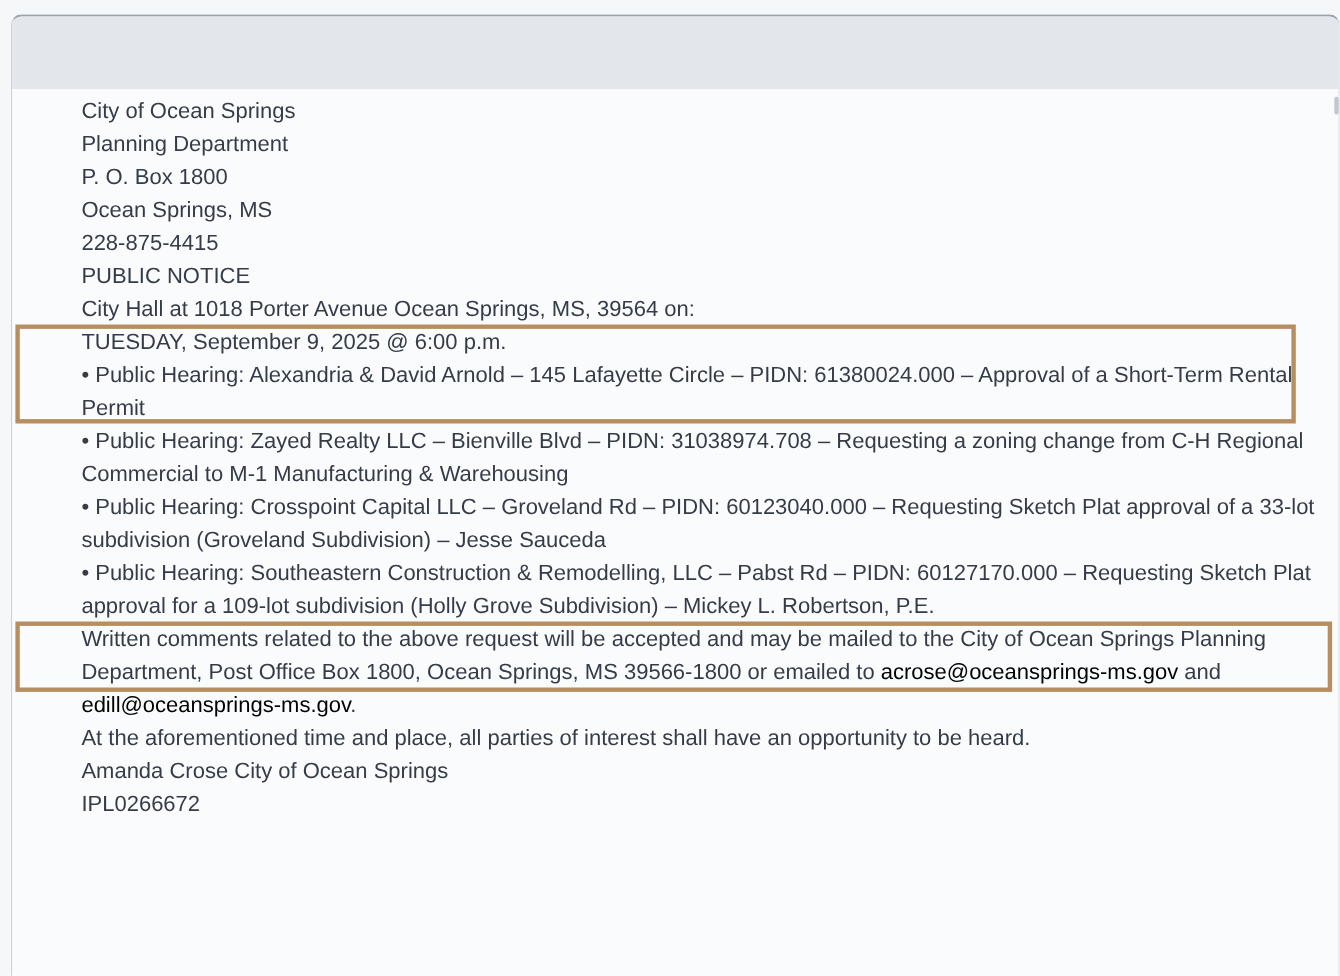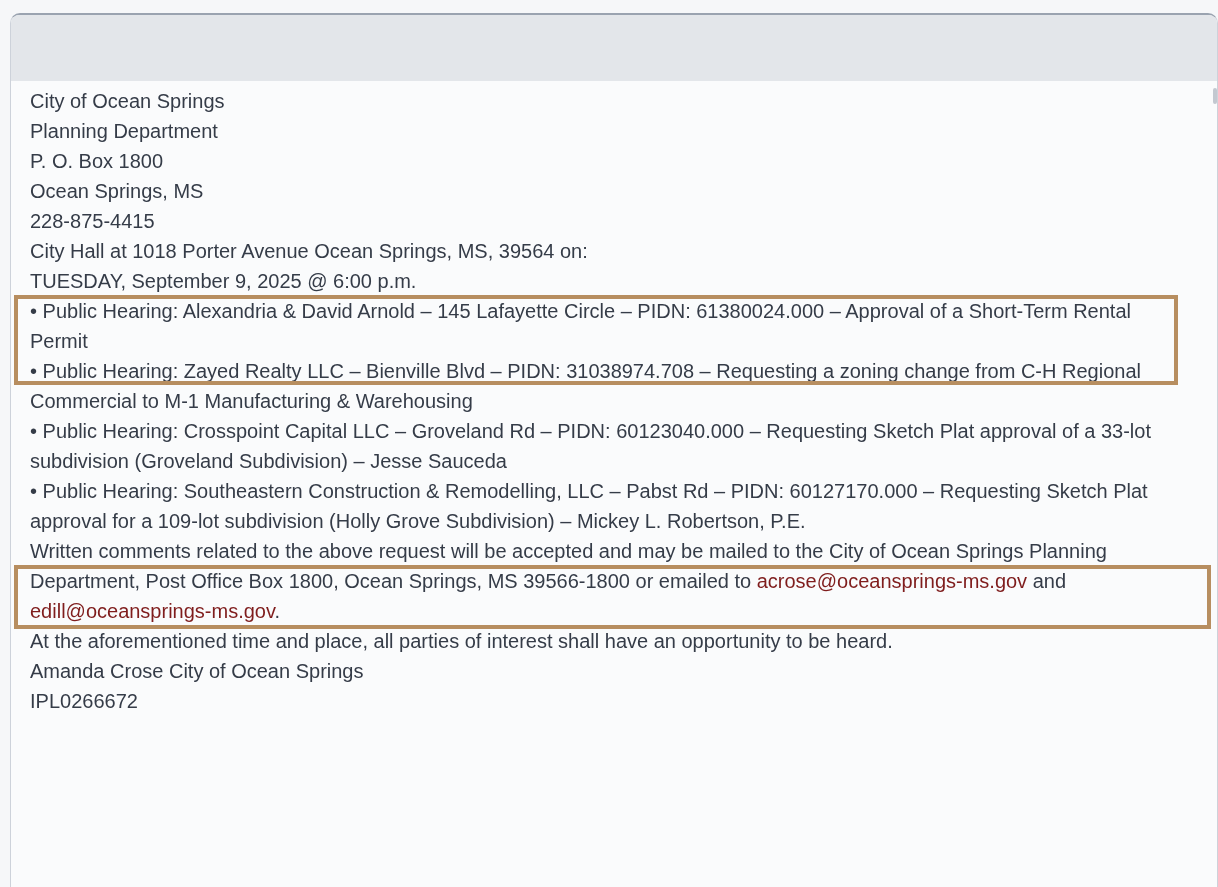--- a/index.html
+++ b/index.html
@@ -30,22 +30,22 @@
   }
   .content {
     position: absolute;
     left: 30px;
     top: 86px;
     width: 1185px;
     font-size: 20px;
     line-height: 30px;
     color: #353C48;
   }
-  .line { height: 30px; white-space: nowrap; }
-  .email-link { color: #7f1d1d; text-decoration: none; cursor: pointer; }
+  .line { height: 30px; white-space: nowrap; margin-left: 44px; }
+  .email-link { color: #000000; text-decoration: none; cursor: pointer; }
   .hl-box {
     position: absolute;
     border: 4px solid #B78E60;
     box-sizing: border-box;
     pointer-events: none;
     background: transparent;
   }
   .hl-box-1 { left: 14px; top: 295px; width: 1164px; height: 90px; }
   .hl-box-2 { left: 14px; top: 565px; width: 1197px; height: 64px; }
   .scroll-thumb {
@@ -65,20 +65,21 @@
   <div class="card">
     <div class="card-header"></div>
   </div>
 
   <div class="content">
     <div class="line"><span>City of Ocean Springs</span></div>
     <div class="line"><span>Planning Department</span></div>
     <div class="line"><span>P. O. Box 1800</span></div>
     <div class="line"><span>Ocean Springs, MS</span></div>
     <div class="line"><span>228-875-4415</span></div>
+    <div class="line"><span>PUBLIC NOTICE</span></div>
     <div class="line"><span>City Hall at 1018 Porter Avenue Ocean Springs, MS, 39564 on:</span></div>
     <div class="line"><span>TUESDAY, September 9, 2025 @ 6:00 p.m.</span></div>
     <div class="line"><span>• Public Hearing: Alexandria &amp; David Arnold – 145 Lafayette Circle – PIDN: 61380024.000 – Approval of a Short-Term Rental</span></div>
     <div class="line"><span>Permit</span></div>
     <div class="line"><span>• Public Hearing: Zayed Realty LLC – Bienville Blvd – PIDN: 31038974.708 – Requesting a zoning change from C-H Regional</span></div>
     <div class="line"><span>Commercial to M-1 Manufacturing &amp; Warehousing</span></div>
     <div class="line"><span>• Public Hearing: Crosspoint Capital LLC – Groveland Rd – PIDN: 60123040.000 – Requesting Sketch Plat approval of a 33-lot</span></div>
     <div class="line"><span>subdivision (Groveland Subdivision) – Jesse Sauceda</span></div>
     <div class="line"><span>• Public Hearing: Southeastern Construction &amp; Remodelling, LLC – Pabst Rd – PIDN: 60127170.000 – Requesting Sketch Plat</span></div>
     <div class="line"><span>approval for a 109-lot subdivision (Holly Grove Subdivision) – Mickey L. Robertson, P.E.</span></div>

